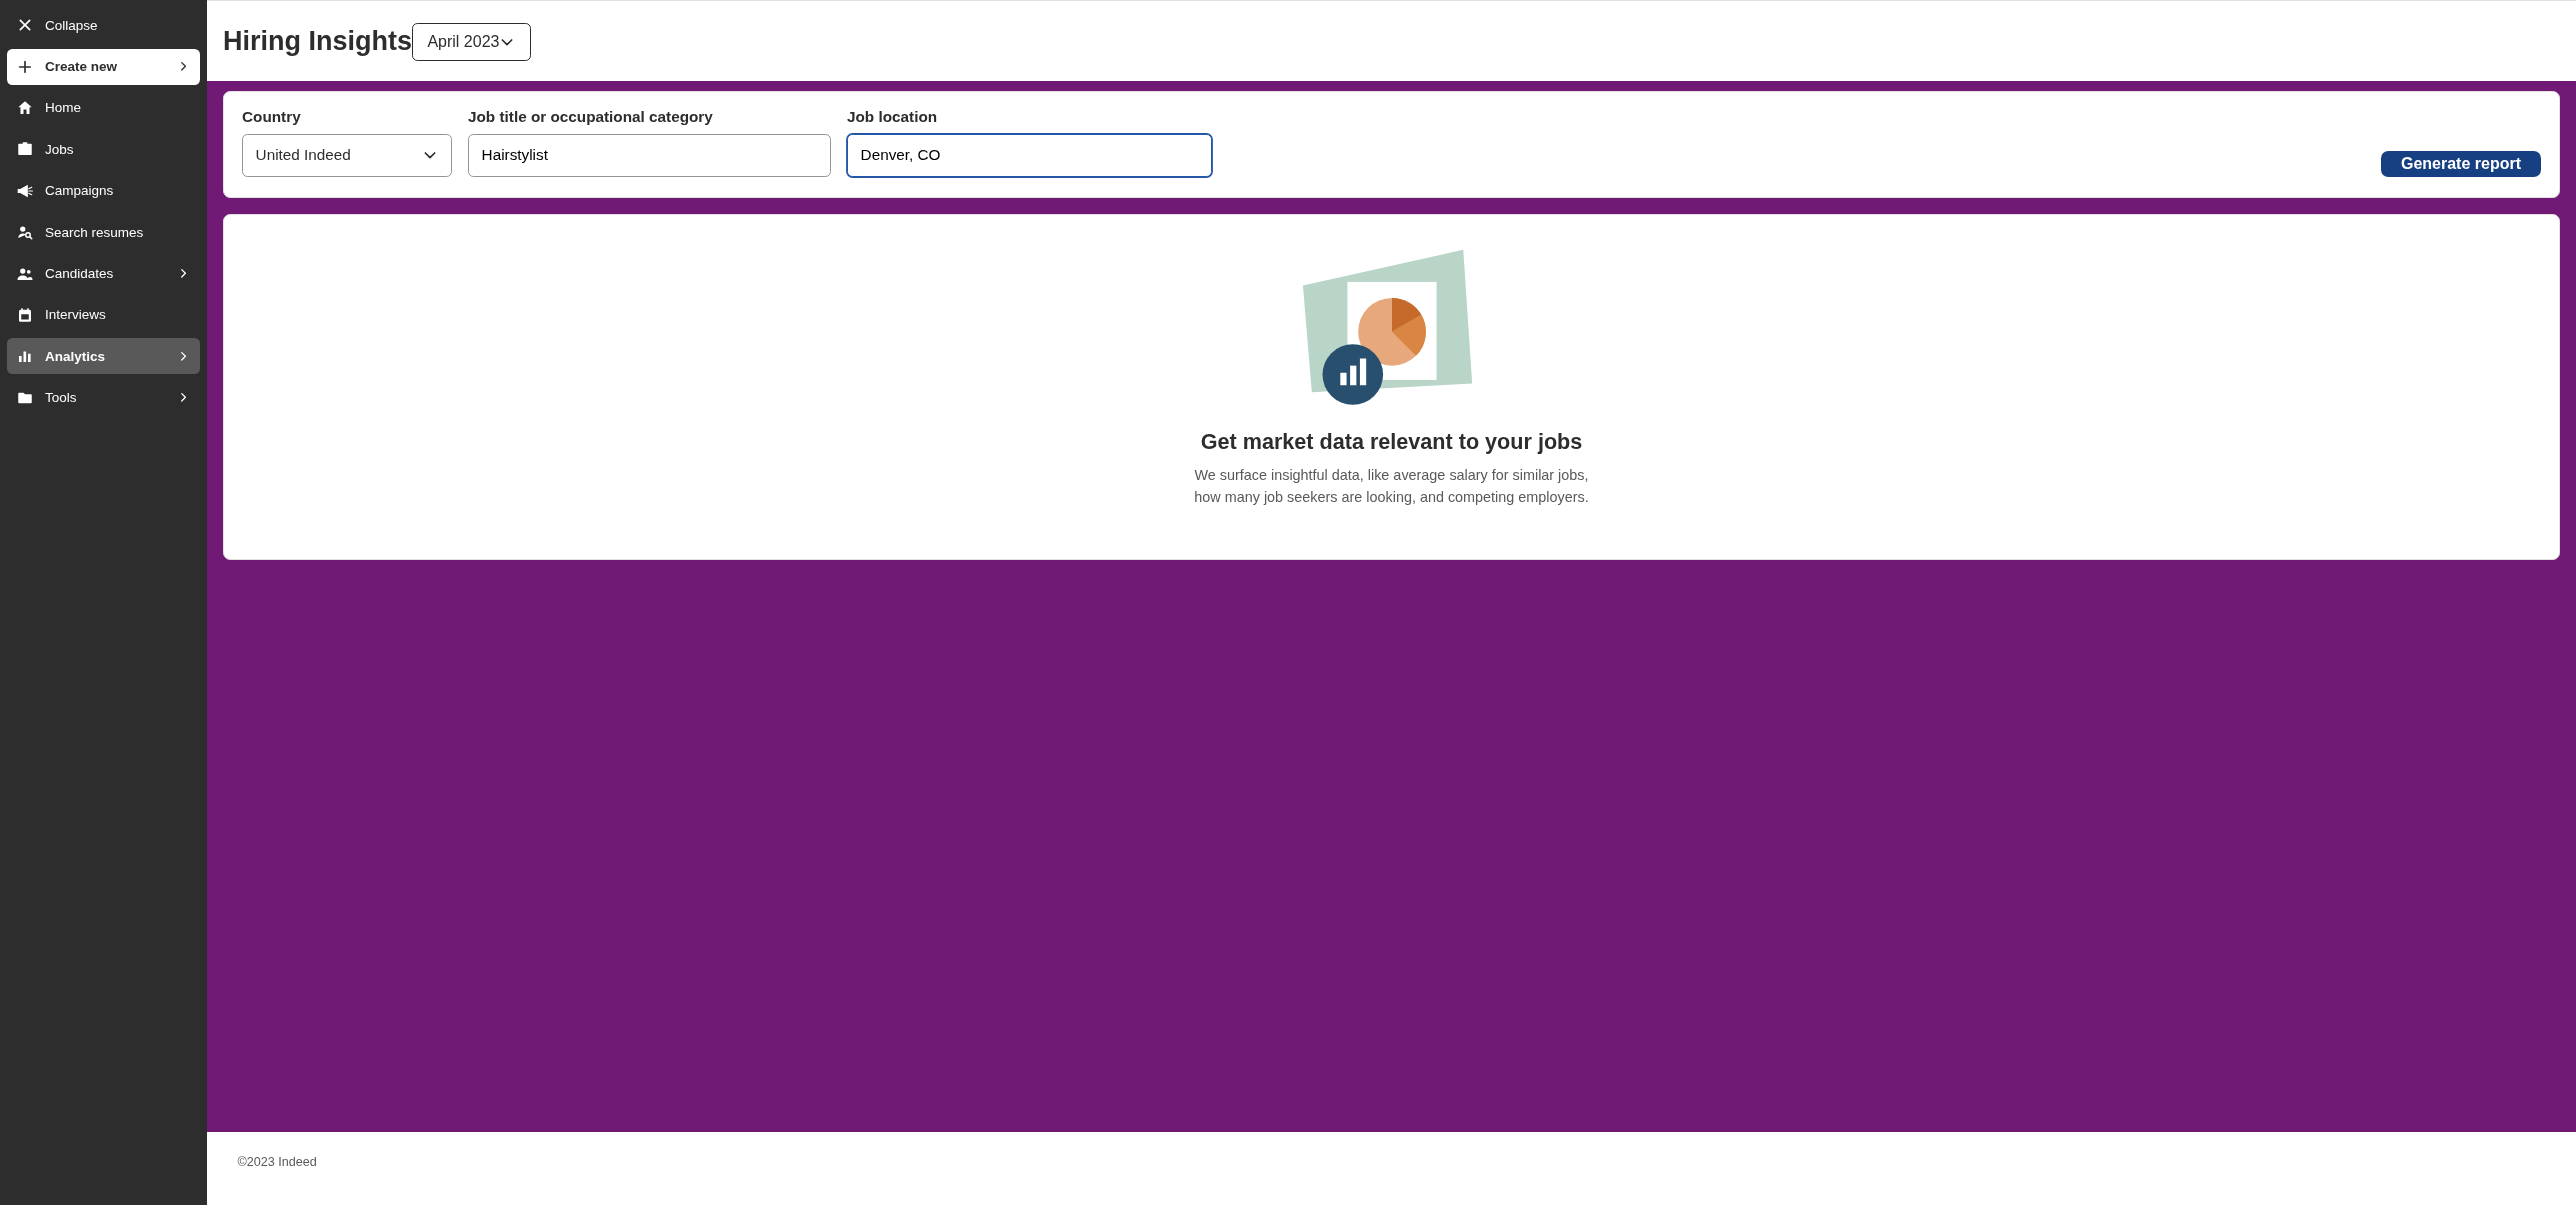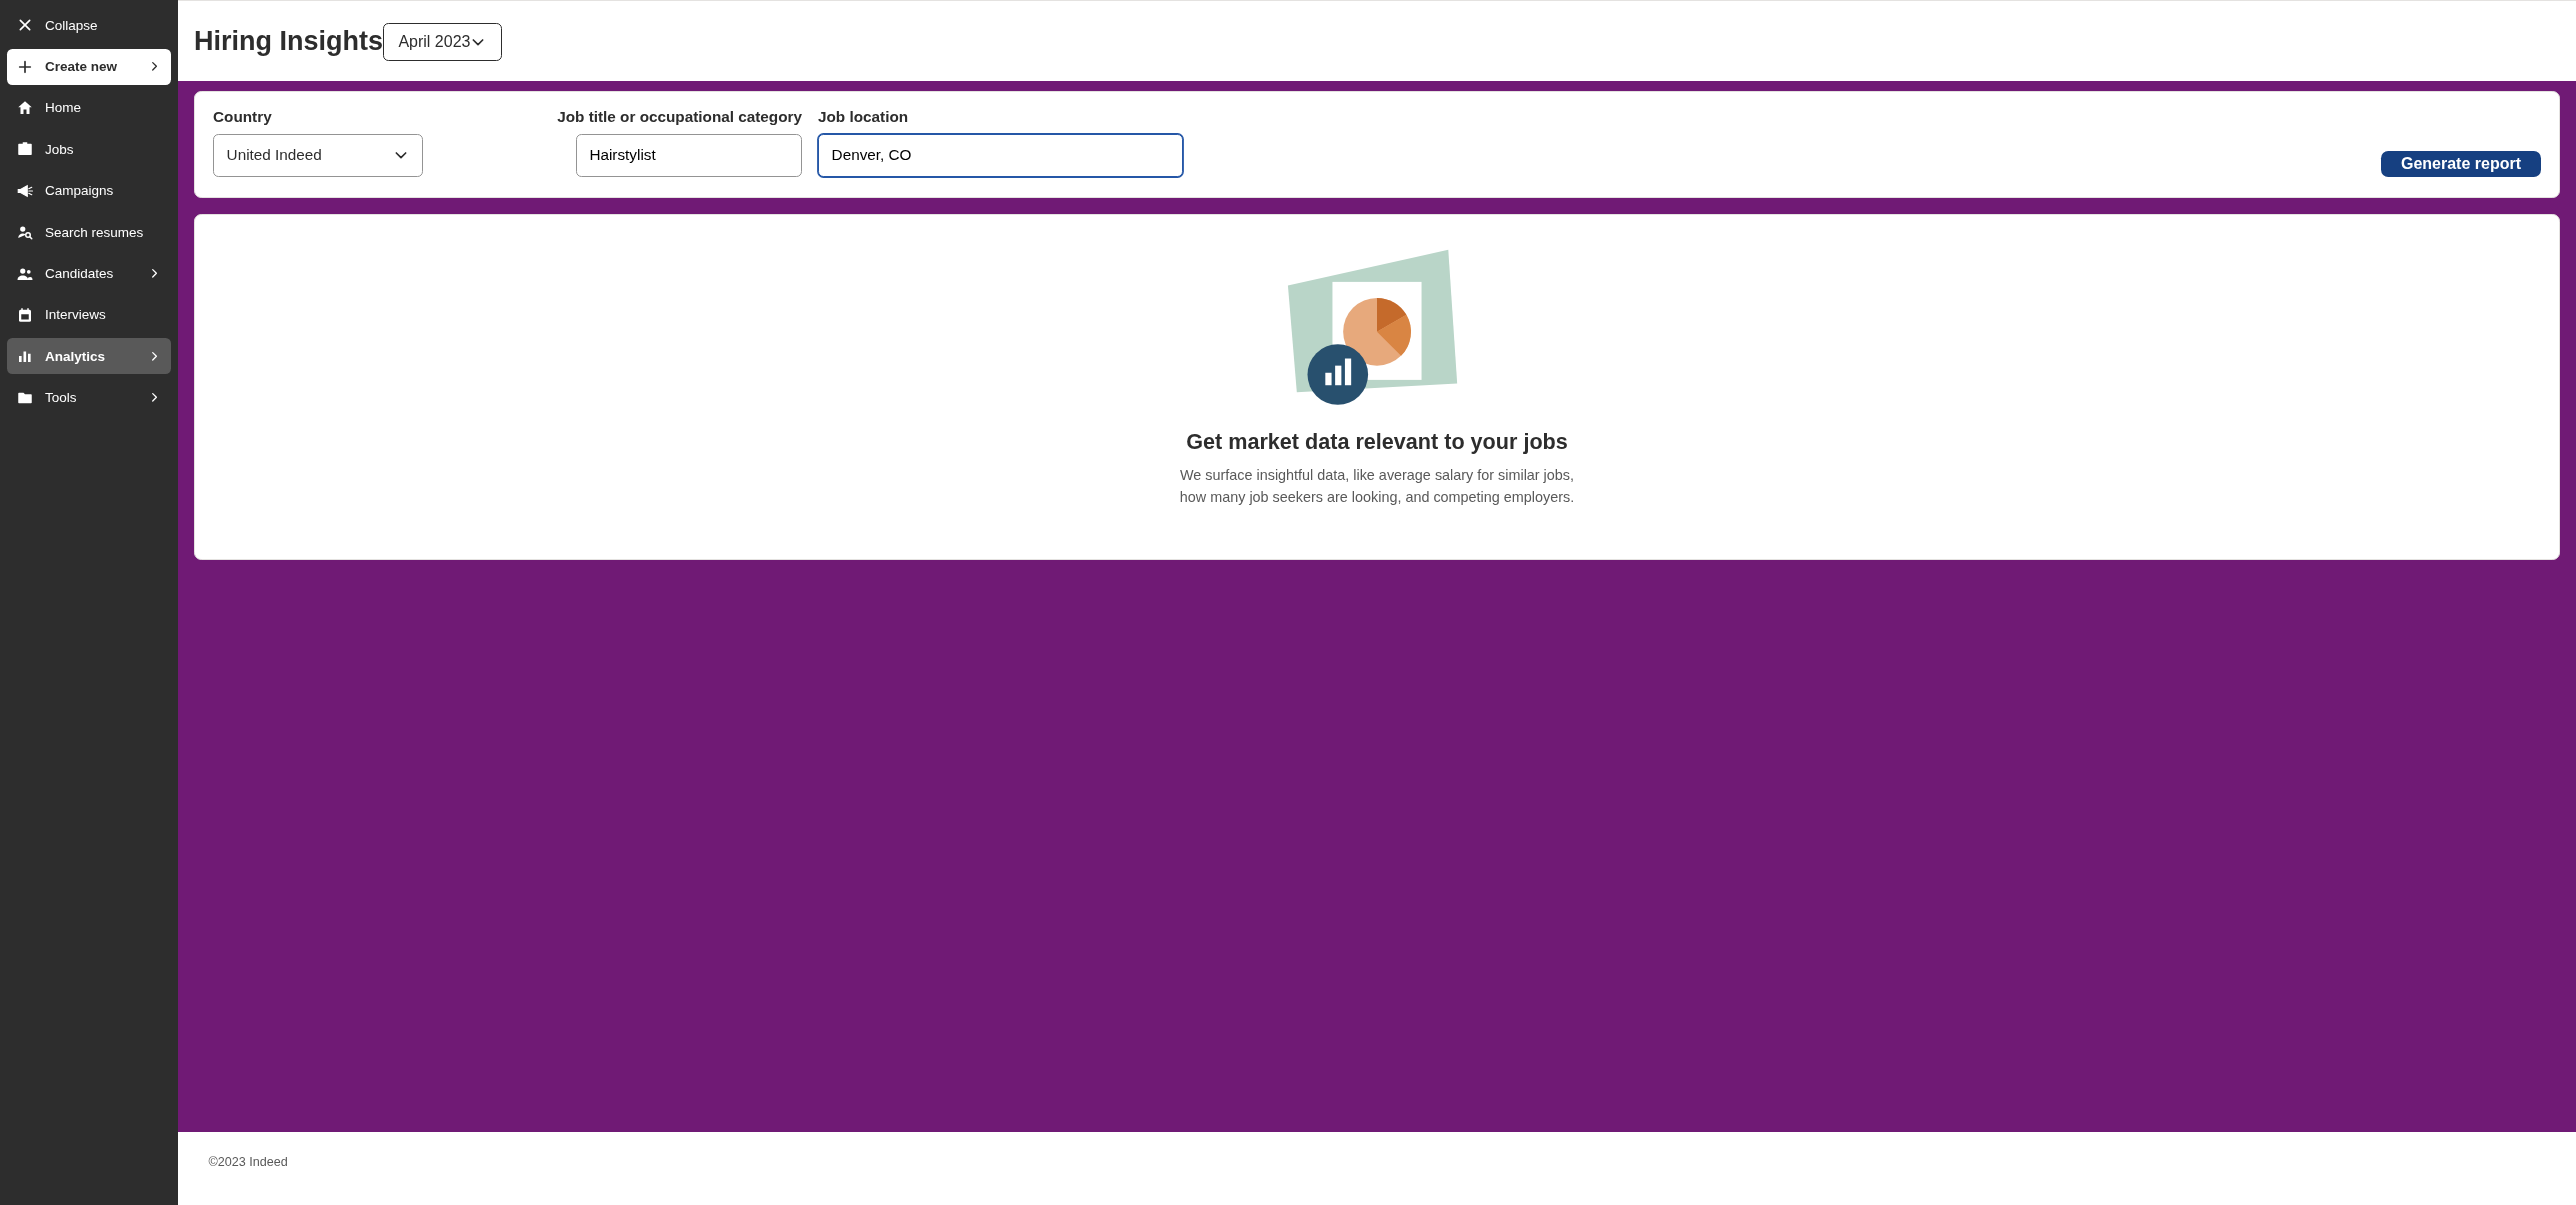--- a/index.html
+++ b/index.html
@@ -9,21 +9,21 @@
     color: #2d2d2d;
     overflow-x: hidden;
   }
   .app {
     display: flex;
     min-height: 100vh;
     width: 100%;
   }
   
   .sidebar {
-    width: 178px;
+    width: 207px;
     background: #2d2d2d;
     color: #fff;
     flex-shrink: 0;
     padding: 7.2px;
     display: flex;
     flex-direction: column;
     gap: 5.4px;
   }
   .sb-row {
     display: flex;
@@ -125,21 +125,21 @@
     background: #fff;
     font-family: inherit;
   }
   .select-box {
     display: flex;
     align-items: center;
     justify-content: space-between;
     cursor: pointer;
   }
   .field-country { width: 210px; }
-  .field-title   { width: 363px; align-items: flex-end; }
+  .field-title   { width: 363px; }
   .field-loc     { width: 365px; }
   .input-focused {
     border: 0.9px solid #2557a7;
     box-shadow: 0 0 0 0.9px #2557a7;
   }
   .btn-primary {
     background: #164081;
     color: #fff;
     font-weight: 700;
     font-size: 16px;

